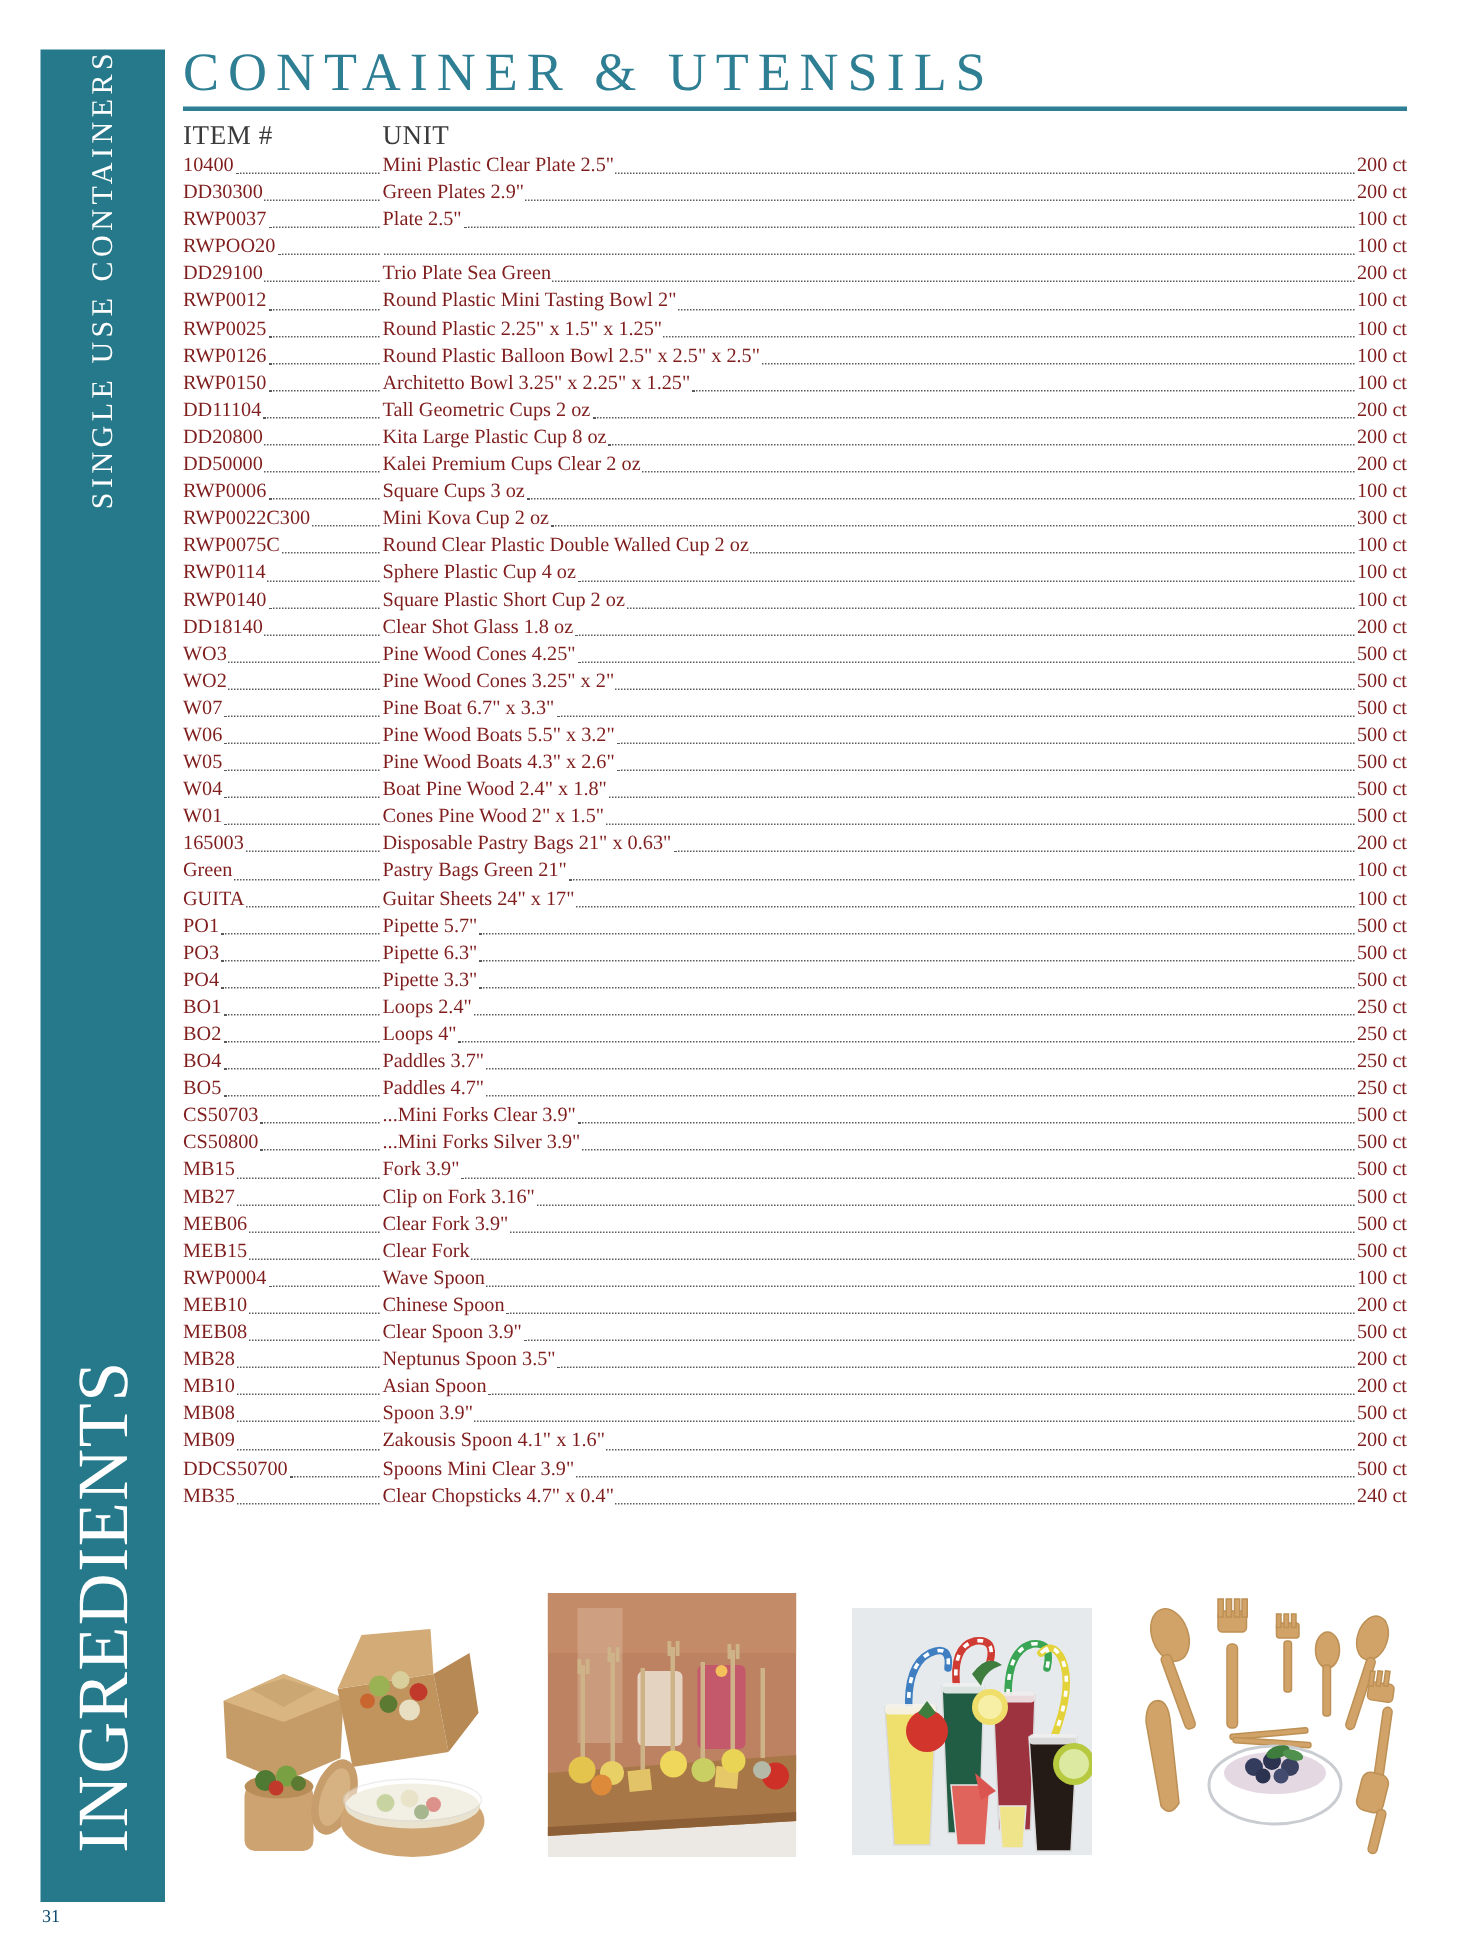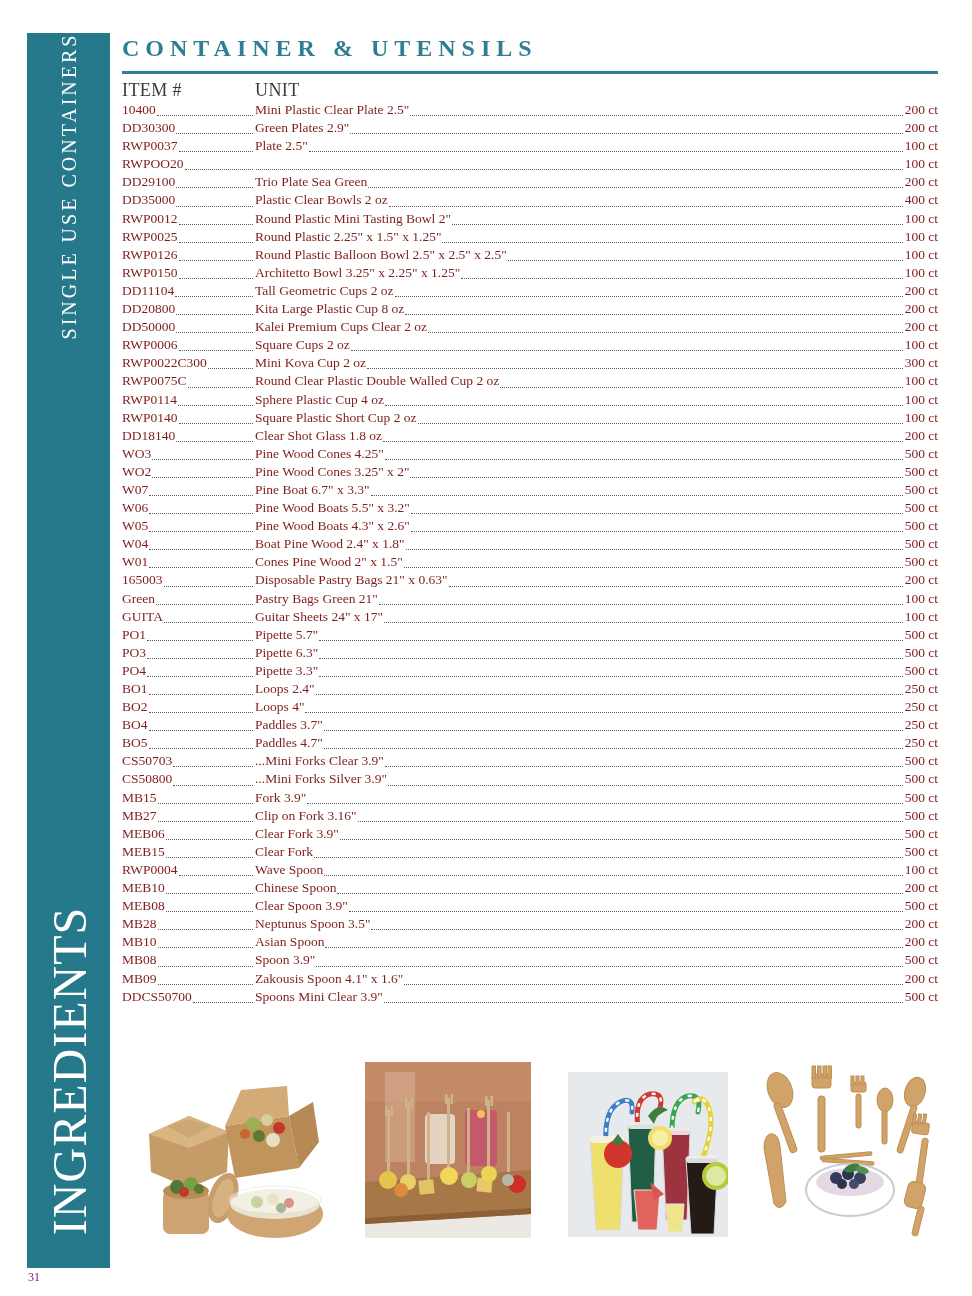--- a/index.html
+++ b/index.html
@@ -11,25 +11,25 @@
   html,body{background:#ffffff;}
   body{font-family:"Liberation Serif", serif;color:var(--text);}
   .page{position:relative;width:972px;height:1296px;background:#fff;overflow:hidden;}
 
   
   .sidebar-bar{position:absolute;left:27px;top:33px;width:83px;height:1235px;background:var(--accent);}
   .side-label{position:absolute;left:50%;white-space:nowrap;color:#fff;
     transform:translate(-50%,-50%) rotate(-90deg);}
   .label-top{top:153px;font-size:20px;letter-spacing:3px;}
   .label-bottom{top:1038px;font-size:48px;letter-spacing:1px;}
-  .page-number{position:absolute;left:28px;top:1270px;font-size:12px;color:#701a75;}
+  .page-number{position:absolute;left:28px;top:1270px;font-size:12px;color:#0c4a6e;}
 
   
   .main{position:absolute;left:122px;top:31px;width:816px;}
-  .title{font-size:24px;font-weight:bold;letter-spacing:6px;color:var(--title);line-height:34px;}
+  .title{font-size:36px;font-weight:normal;letter-spacing:6px;color:var(--title);line-height:34px;}
   .rule{margin-top:6px;height:3px;background:var(--title);}
   .thead{display:flex;margin-top:8px;height:17px;line-height:17px;font-size:18px;letter-spacing:.4px;color:#3a3a3a;}
   .col-item{flex:0 0 133px;}
   .col-product{flex:1;}
   .col-unit{text-align:center;}
 
   .rows{margin-top:2px;}
   .row{display:flex;height:18.1px;line-height:18.1px;font-size:13.5px;color:#7f1d1d;}
   .item-wrap{flex:0 0 133px;display:flex;}
   .cell{white-space:nowrap;}
@@ -103,29 +103,20 @@
           <div class="item-wrap">
             <span class="cell">DD29100</span>
             <span class="dots"></span>
           </div>
           <span class="cell">Trio Plate Sea Green</span>
           <span class="dots"></span>
           <span class="cell">200 ct</span>
         </div>
         <div class="row">
           <div class="item-wrap">
-            <span class="cell">DD35000</span>
-            <span class="dots"></span>
-          </div>
-          <span class="cell">Plastic Clear Bowls 2 oz</span>
-          <span class="dots"></span>
-          <span class="cell">400 ct</span>
-        </div>
-        <div class="row">
-          <div class="item-wrap">
             <span class="cell">RWP0012</span>
             <span class="dots"></span>
           </div>
           <span class="cell">Round Plastic Mini Tasting Bowl 2"</span>
           <span class="dots"></span>
           <span class="cell">100 ct</span>
         </div>
         <div class="row">
           <div class="item-wrap">
             <span class="cell">RWP0025</span>
@@ -178,21 +169,21 @@
           </div>
           <span class="cell">Kalei Premium Cups Clear 2 oz</span>
           <span class="dots"></span>
           <span class="cell">200 ct</span>
         </div>
         <div class="row">
           <div class="item-wrap">
             <span class="cell">RWP0006</span>
             <span class="dots"></span>
           </div>
-          <span class="cell">Square Cups 2 oz</span>
+          <span class="cell">Square Cups 3 oz</span>
           <span class="dots"></span>
           <span class="cell">100 ct</span>
         </div>
         <div class="row">
           <div class="item-wrap">
             <span class="cell">RWP0022C300</span>
             <span class="dots"></span>
           </div>
           <span class="cell">Mini Kova Cup 2 oz</span>
           <span class="dots"></span>
@@ -505,20 +496,29 @@
           <span class="cell">200 ct</span>
         </div>
         <div class="row">
           <div class="item-wrap">
             <span class="cell">DDCS50700</span>
             <span class="dots"></span>
           </div>
           <span class="cell">Spoons Mini Clear 3.9"</span>
           <span class="dots"></span>
           <span class="cell">500 ct</span>
+        </div>
+        <div class="row">
+          <div class="item-wrap">
+            <span class="cell">MB35</span>
+            <span class="dots"></span>
+          </div>
+          <span class="cell">Clear Chopsticks 4.7" x 0.4"</span>
+          <span class="dots"></span>
+          <span class="cell">240 ct</span>
         </div>
       </div>
   </div>
 
   <div class="photo photo1" role="img" aria-label="Kraft paper take-out boxes and round kraft bowls filled with salad">
     <svg viewBox="0 0 195 172">
       <rect width="195" height="172" fill="#ffffff"></rect>
 
       <polygon points="12,62 52,44 92,60 90,100 52,116 14,100" fill="#c59c68"></polygon>
       <polygon points="12,62 52,44 92,60 52,76" fill="#d9b582"></polygon>

